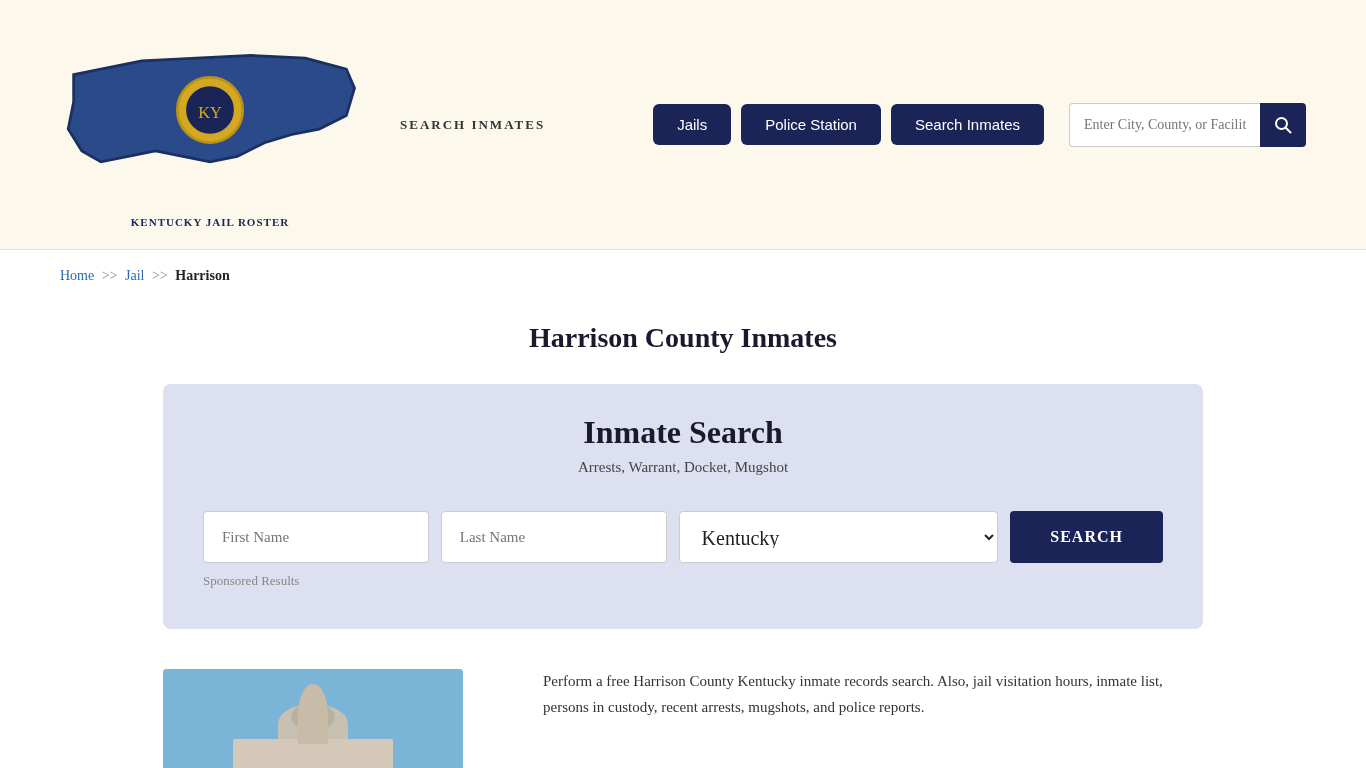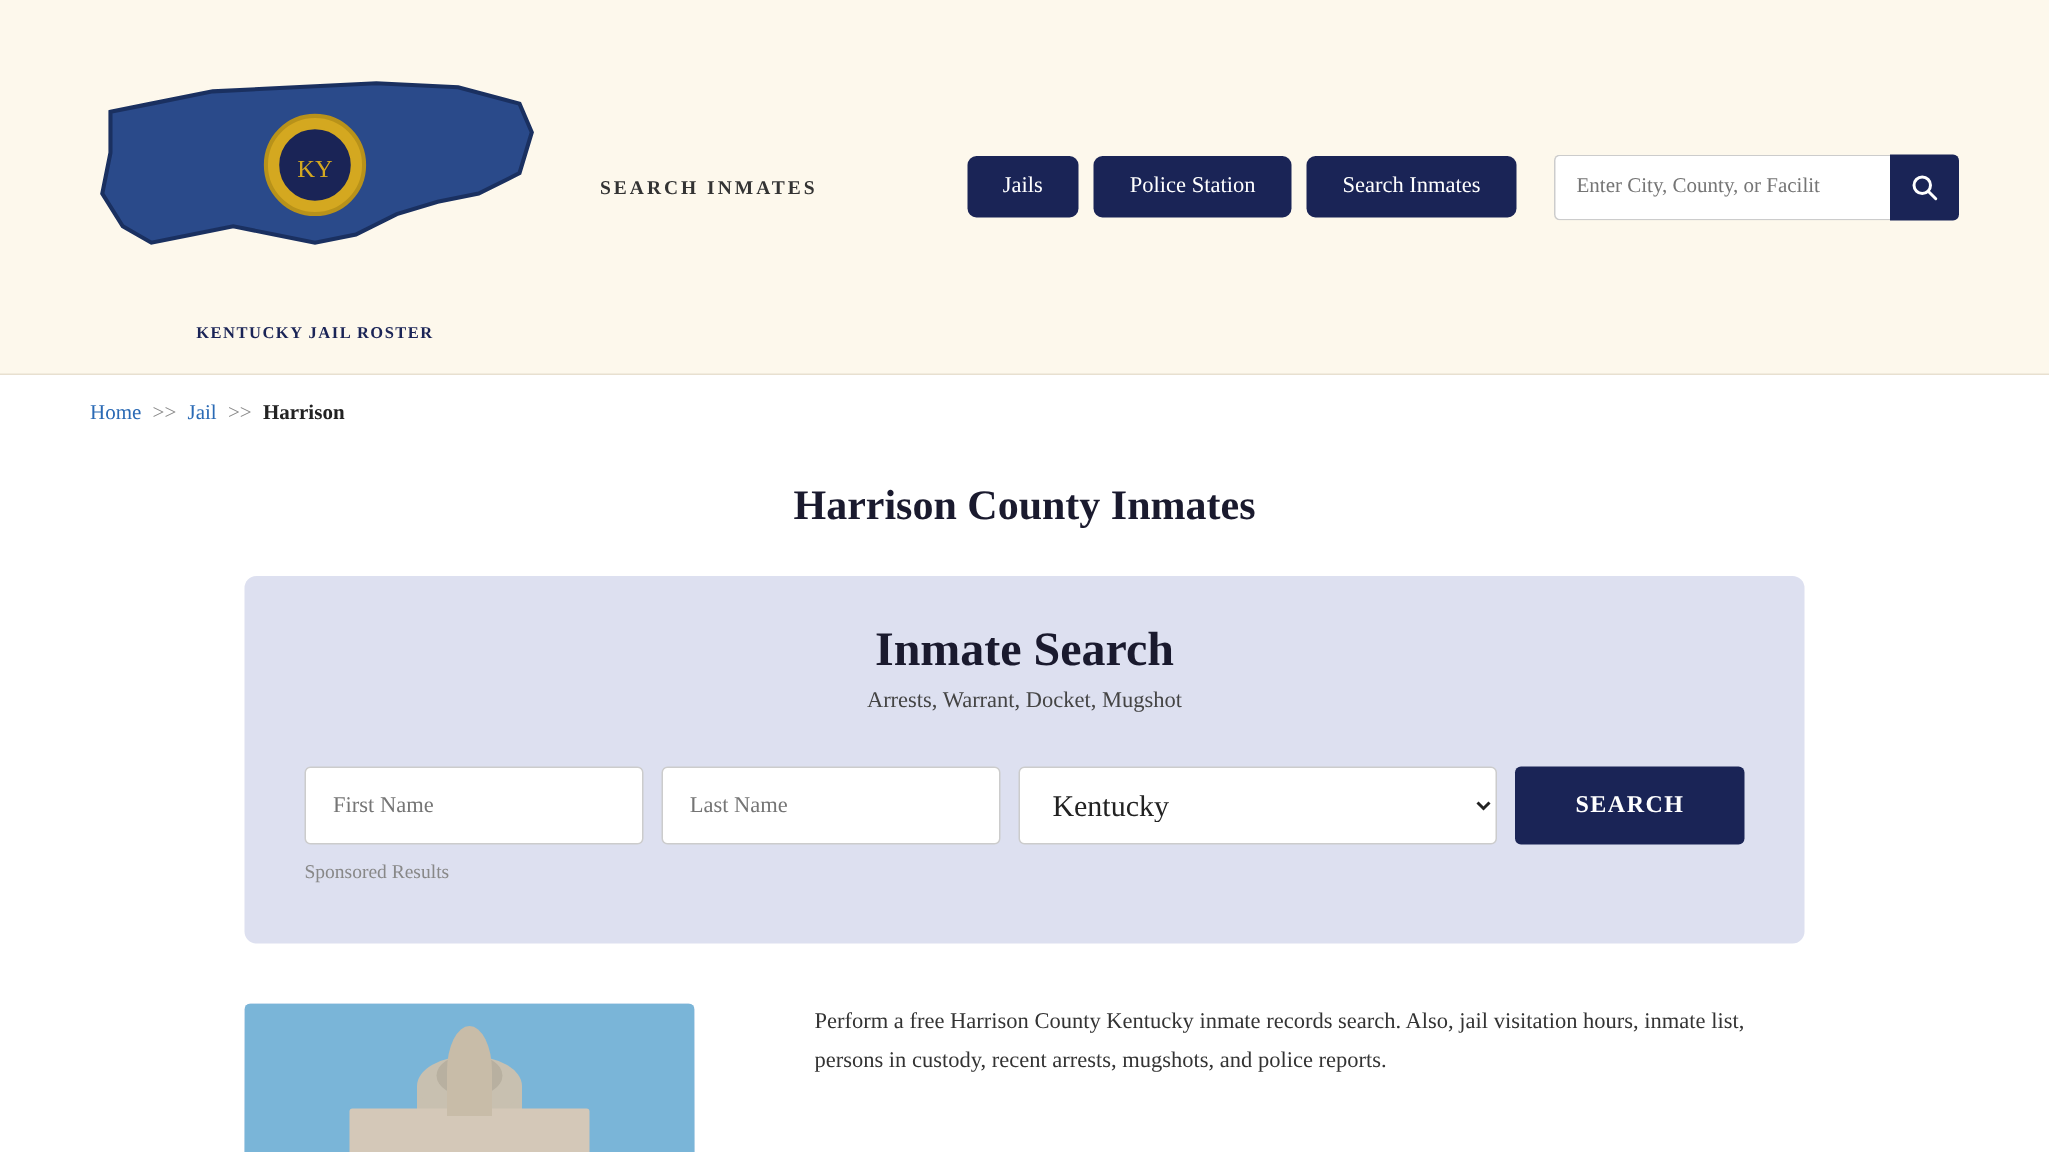--- a/index.html
+++ b/index.html
@@ -53,34 +53,34 @@
       margin-left: auto;
     }
     .nav-btn {
       background: #1a2456;
       color: #fff;
       border: none;
       border-radius: 6px;
       padding: 12px 24px;
       font-size: 15px;
       cursor: pointer;
-      font-family: Liberation Serif, serif;
+      font-family: Liberation Sans, sans-serif;
       white-space: nowrap;
     }
     .search-bar {
       display: flex;
       align-items: center;
       margin-left: 15px;
     }
     .search-input {
       border: 1px solid #ccc;
       border-right: none;
       padding: 10px 14px;
       font-size: 14px;
-      width: 224px;
+      width: 191px;
       border-radius: 4px 0 0 4px;
       outline: none;
       height: 44px;
       font-family: Georgia, serif;
       color: #999;
     }
     .search-btn {
       background: #1a2456;
       border: none;
       color: #fff;

